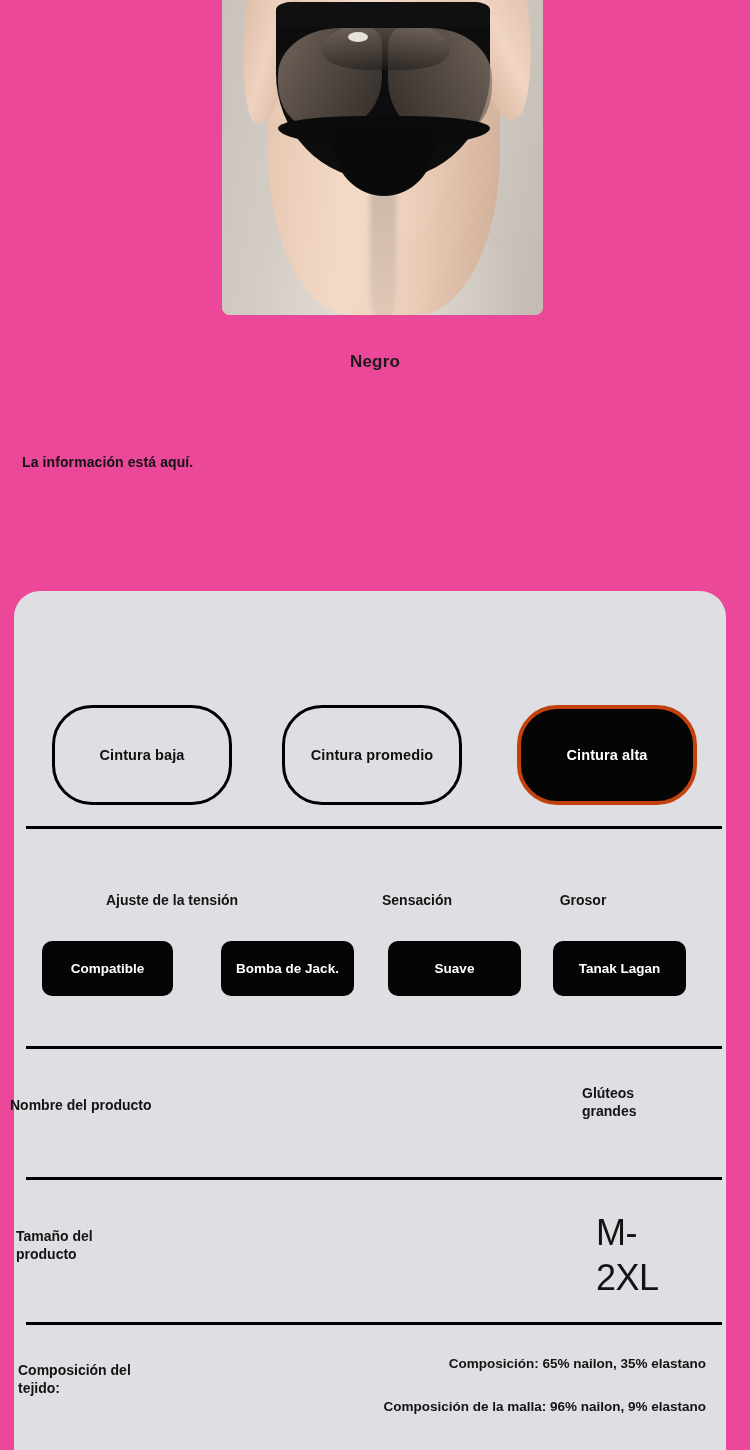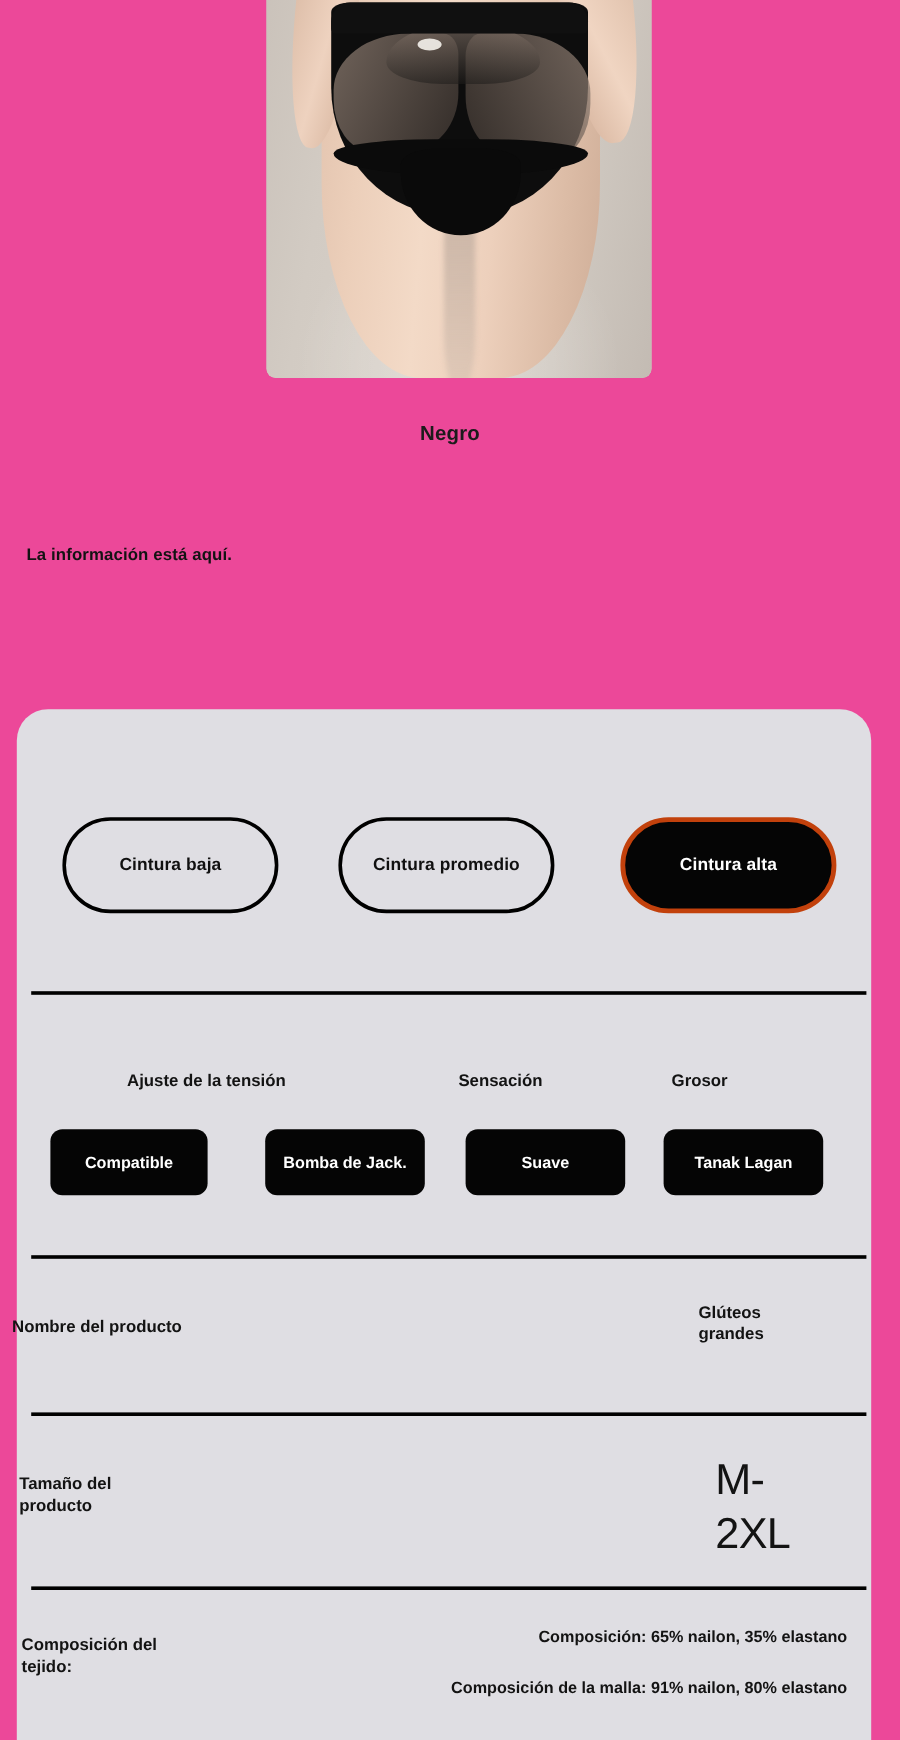--- a/index.html
+++ b/index.html
@@ -175,30 +175,31 @@
   }
 
   
   .pill-row {
     position: absolute;
     left: 0; top: 90px;
     width: 712px; height: 80px;
   }
   .pill {
     position: absolute;
-    height: 80px;
+    height: 100px;
     border-radius: 40px;
     display: flex;
     align-items: center;
     justify-content: center;
     font-size: 14.5px;
     font-weight: 700;
     letter-spacing: .1px;
     white-space: nowrap;
     padding: 0 14px;
+    margin-top: 24px;
   }
   .pill.outline {
     border: 3px solid #000000;
     color: #101010;
     background: transparent;
   }
   .pill.filled {
     background: #050505;
     color: #ffffff;
     border: 4px solid #c2410c;
@@ -378,18 +379,18 @@
       <div class="spec-val">M-2XL</div>
     </div>
 
     <div class="divider div-4"></div>
 
     <div class="spec-row row-fabric">
       <div class="spec-key">Composición del
 tejido:</div>
       <div class="fabric-vals">
         <div>Composición: 65% nailon, 35% elastano</div>
-        <div>Composición de la malla: 91% nailon, 80% elastano</div>
+        <div>Composición de la malla: 96% nailon, 9% elastano</div>
       </div>
     </div>
 
   </div>
 </div>
 
 </body></html>

